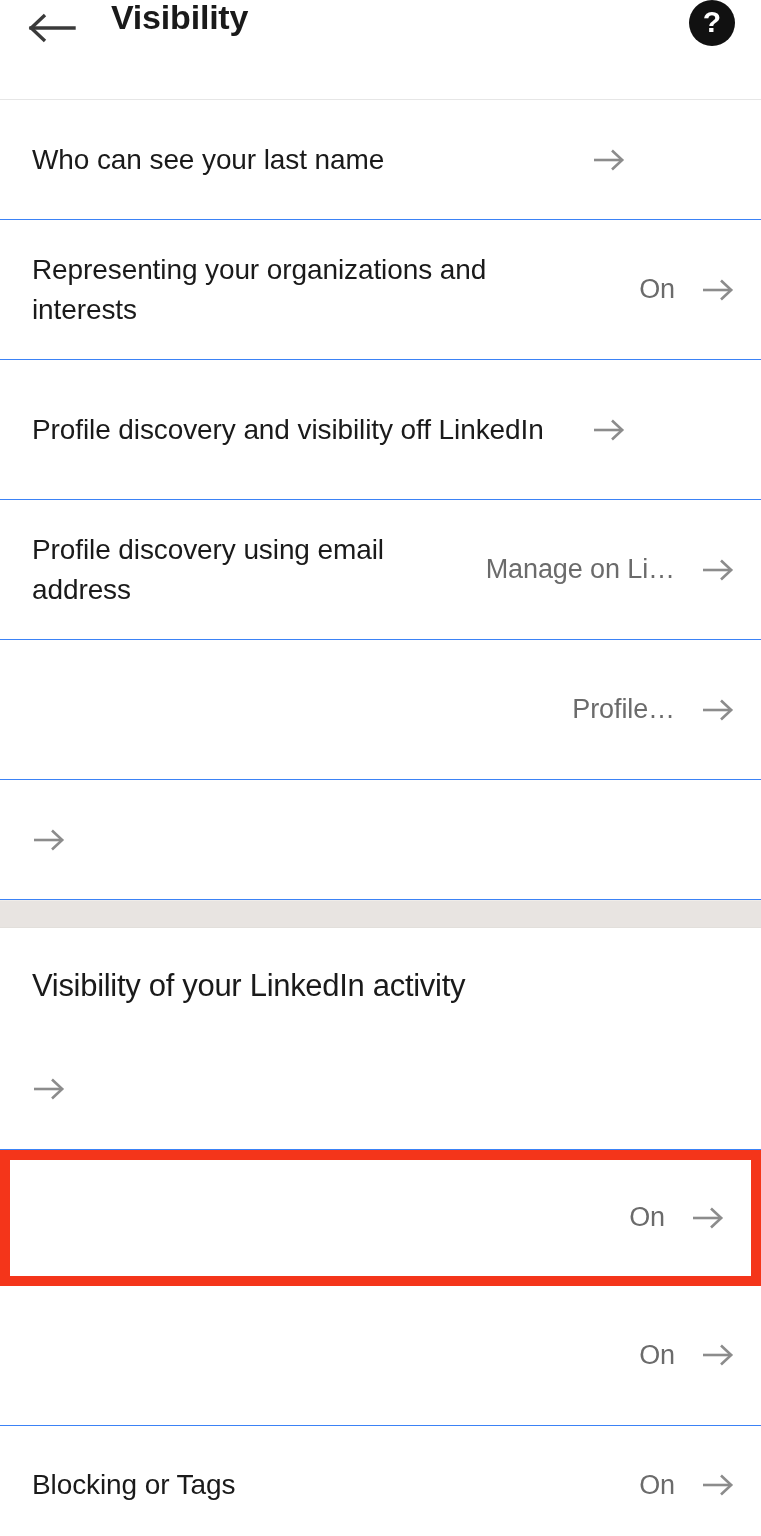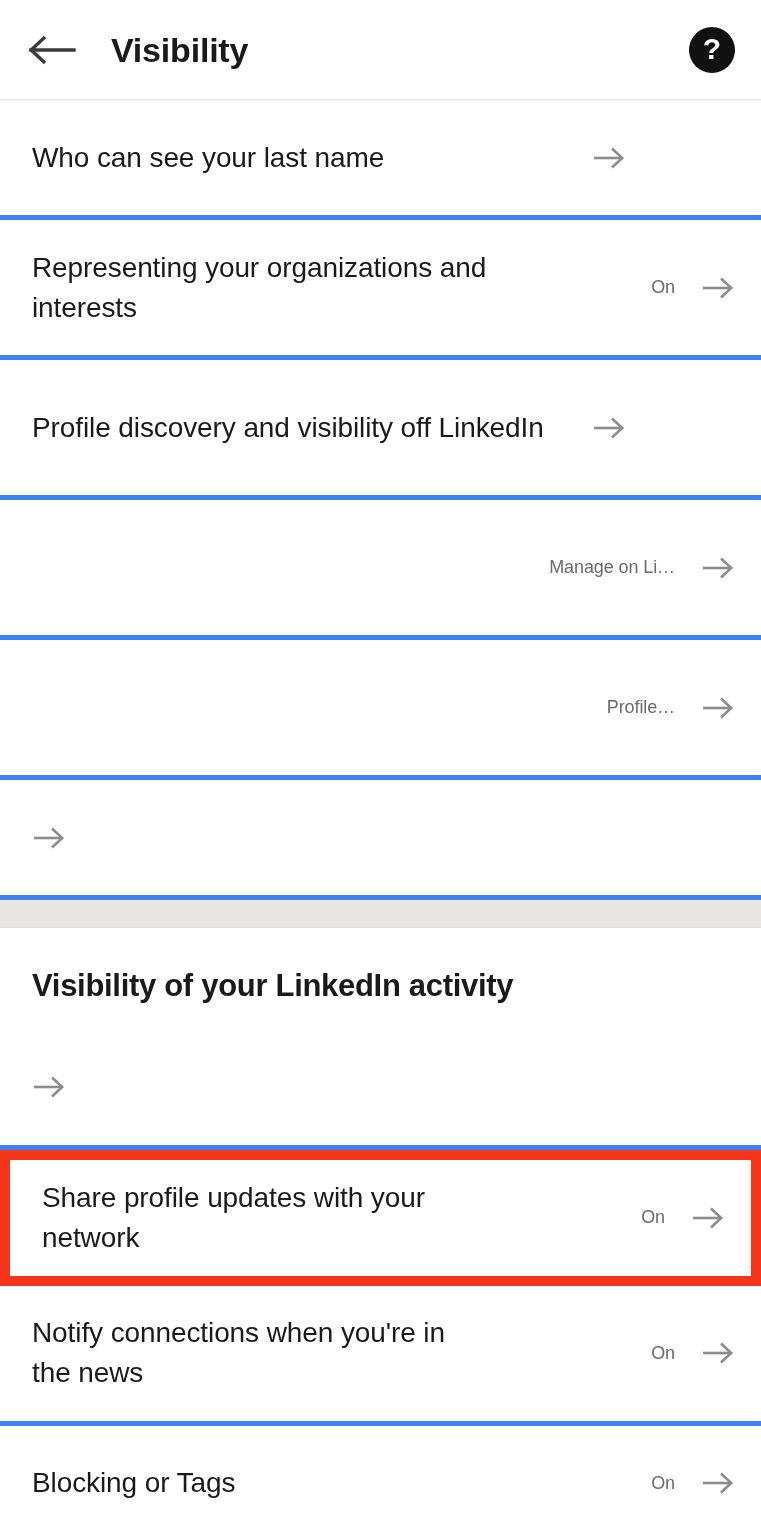--- a/index.html
+++ b/index.html
@@ -19,21 +19,21 @@
     height: 1536px;
     background: #ffffff;
     overflow: hidden;
   }
 
   
   .app-header {
     position: relative;
     height: 100px;
     display: flex;
-    align-items: center;
+    align-items: flex-start;
     background: #ffffff;
     border-bottom: 1px solid #e6e6e6;
     padding: 0 26px 0 28px;
   }
   .back-btn {
     width: 56px;
     height: 56px;
     display: flex;
     align-items: center;
     justify-content: flex-start;
@@ -78,38 +78,38 @@
 
   .row {
     position: relative;
     display: flex;
     align-items: center;
     width: 100%;
     min-height: 120px;
     padding: 0 26px 0 32px;
     background: #ffffff;
     cursor: pointer;
-    border-bottom: 5px solid #3b82f6;
+    border-bottom: 1px solid #3b82f6;
   }
   .row.row-single { min-height: 120px; }
   .row.row-double { min-height: 140px; }
 
   .row-label {
     font-size: 28px;
     line-height: 40px;
     color: #1a1a1a;
     letter-spacing: -0.1px;
     flex: 1 1 auto;
     padding-right: 14px;
     max-width: 470px;
   }
   .row-label.wide { max-width: 560px; }
 
   .row-value {
-    font-size: 18px;
+    font-size: 27px;
     color: #6b6b6b;
     letter-spacing: -0.1px;
     white-space: nowrap;
     text-align: right;
     flex: 0 0 auto;
     margin-left: auto;
     padding-right: 26px;
   }
 
   .row-chevron {
@@ -126,21 +126,21 @@
     height: 28px;
     width: 100%;
     background: #e8e4e1;
     border-top: 1px solid #efece9;
     border-bottom: 1px solid #e2dfdb;
   }
 
   
   .section-heading {
     font-size: 31px;
-    font-weight: bold;
+    font-weight: normal;
     color: #1a1a1a;
     letter-spacing: -0.3px;
     padding: 40px 32px 26px 32px;
     background: #ffffff;
     line-height: 1.15;
   }
 
   
   .highlight-wrap {
     border: 10px solid #f4351a;
@@ -201,20 +201,21 @@
         <div class="row row-double">
           <div class="row-label wide">Profile discovery and visibility off LinkedIn</div>
           <div class="row-chevron">
             <svg width="34" height="30" viewBox="0 0 34 30">
               <path d="M2 15 H30" stroke="#8c8c8c" stroke-width="2.6" fill="none"></path>
               <path d="M20 5.5 L30.2 15 L20 24.5" stroke="#8c8c8c" stroke-width="2.6" fill="none" stroke-linejoin="miter"></path>
             </svg>
           </div>
         </div>
         <div class="row row-double">
+          <div class="row-label">Profile discovery using email address</div>
           <div class="row-value">Manage on Li…</div>
           <div class="row-chevron">
             <svg width="34" height="30" viewBox="0 0 34 30">
               <path d="M2 15 H30" stroke="#8c8c8c" stroke-width="2.6" fill="none"></path>
               <path d="M20 5.5 L30.2 15 L20 24.5" stroke="#8c8c8c" stroke-width="2.6" fill="none" stroke-linejoin="miter"></path>
             </svg>
           </div>
         </div>
         <div class="row row-double">
           <div class="row-value">Profile…</div>
@@ -240,32 +241,30 @@
         <div class="row row-single">
           <div class="row-chevron">
             <svg width="34" height="30" viewBox="0 0 34 30">
               <path d="M2 15 H30" stroke="#8c8c8c" stroke-width="2.6" fill="none"></path>
               <path d="M20 5.5 L30.2 15 L20 24.5" stroke="#8c8c8c" stroke-width="2.6" fill="none" stroke-linejoin="miter"></path>
             </svg>
           </div>
         </div>
         <div class="highlight-wrap">
           <div class="row row-double">
-            <div class="row-label">Share profile updates with your network</div>
             <div class="row-value">On</div>
             <div class="row-chevron">
               <svg width="34" height="30" viewBox="0 0 34 30">
                 <path d="M2 15 H30" stroke="#8c8c8c" stroke-width="2.6" fill="none"></path>
                 <path d="M20 5.5 L30.2 15 L20 24.5" stroke="#8c8c8c" stroke-width="2.6" fill="none" stroke-linejoin="miter"></path>
               </svg>
             </div>
           </div>
         </div>
         <div class="row row-double">
-          <div class="row-label">Notify connections when you're in the news</div>
           <div class="row-value">On</div>
           <div class="row-chevron">
             <svg width="34" height="30" viewBox="0 0 34 30">
               <path d="M2 15 H30" stroke="#8c8c8c" stroke-width="2.6" fill="none"></path>
               <path d="M20 5.5 L30.2 15 L20 24.5" stroke="#8c8c8c" stroke-width="2.6" fill="none" stroke-linejoin="miter"></path>
             </svg>
           </div>
         </div>
         <div class="row row-single">
           <div class="row-label">Blocking or Tags</div>

